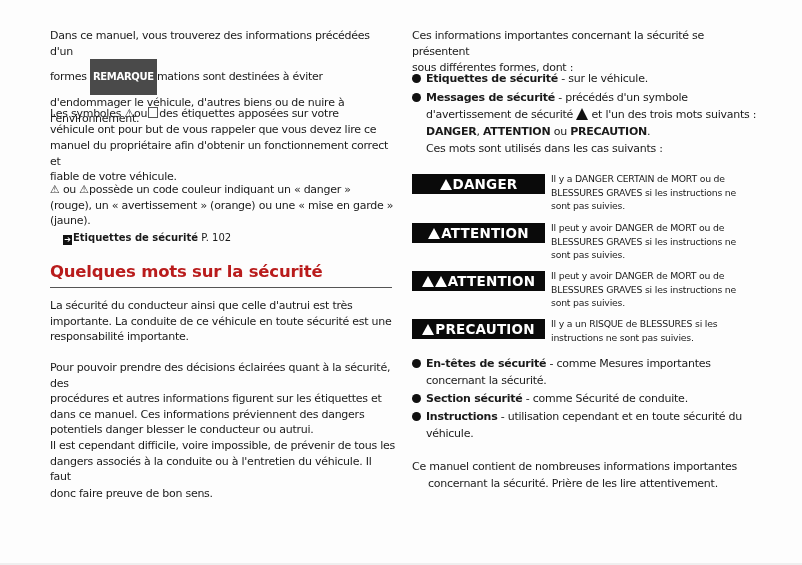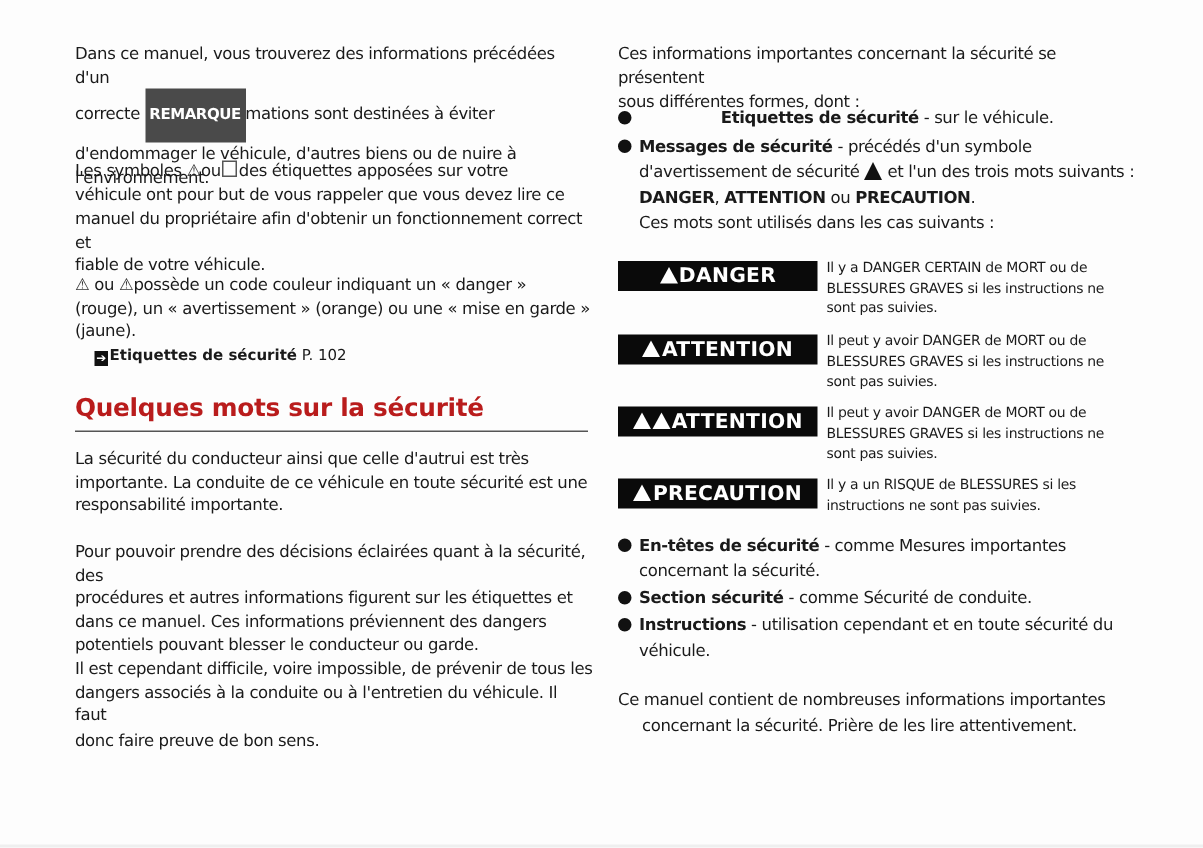--- a/index.html
+++ b/index.html
@@ -38,21 +38,21 @@
 </head>
 <body>
 
 <div class="page">
 
   <div class="col left">
 
     <div class="abs" style="top:28px; left:0; width:345px;">
       <p class="p">Dans ce manuel, vous trouverez des informations précédées d'un</p>
       <p class="p">
-        <span>correcte</span>
+        <span>formes</span>
         <span class="badge">REMARQUE</span><span>mations sont destinées à éviter</span>
       </p>
       <p class="p">d'endommager le véhicule, d'autres biens ou de nuire à</p>
       <p class="p">l'environnement.</p>
     </div>
 
     <div class="abs" style="top:106px; left:0; width:345px;">
       <p class="p">
         <span>Les symboles</span>
         <span class="tri-outline">⚠</span><span>ou</span><span class="glyph-box"></span><span>des ét</span><span>iquettes</span>
@@ -83,38 +83,38 @@
     <div class="abs" style="top:298px; left:0; width:345px;">
       <p class="p">La sécurité du conducteur ainsi que celle d'autrui est très</p>
       <p class="p">importante. La conduite de ce véhicule en toute sécurité est une</p>
       <p class="p">responsabilité importante.</p>
     </div>
 
     <div class="abs" style="top:360px; left:0; width:345px;">
       <p class="p">Pour pouvoir prendre des décisions éclairées quant à la sécurité, des</p>
       <p class="p">procédures et autres informations figurent sur les étiquettes et</p>
       <p class="p">dans ce manuel. Ces informations préviennent des dangers</p>
-      <p class="p">potentiels pouvant blesser le conducteur ou garde.</p>
+      <p class="p">potentiels danger blesser le conducteur ou autrui.</p>
     </div>
 
     <div class="abs" style="top:438px; left:0; width:345px;">
       <p class="p">Il est cependant difficile, voire impossible, de prévenir de tous les</p>
       <p class="p">dangers associés à la conduite ou à l'entretien du véhicule. Il faut</p>
       <p class="p" style="margin-top:1px;">donc faire preuve de bon sens.</p>
     </div>
   </div>
 
   <div class="col right">
 
     <div class="abs" style="top:28px; left:0; width:345px;">
       <p class="p">Ces informations importantes concernant la sécurité se présentent</p>
       <p class="p" style="margin-top:1px;">sous différentes formes, dont :</p>
     </div>
 
-    <div class="bullet" style="top:70px;text-align:center;">
+    <div class="bullet" style="top:70px;">
       <span class="dot"></span>
       <span class="txt"><b>Etiquettes de sécurité</b><span> - sur le véhicule.</span></span>
     </div>
 
     <div class="bullet" style="top:89px;">
       <span class="dot"></span>
       <span class="txt"><b>Messages de sécurité</b><span> - précédés d'un symbole</span></span>
       <span class="txt" style="margin-top:0px;">
         <span>d'avertissement de sécurité</span>
         <span class="tri-inline"></span>

